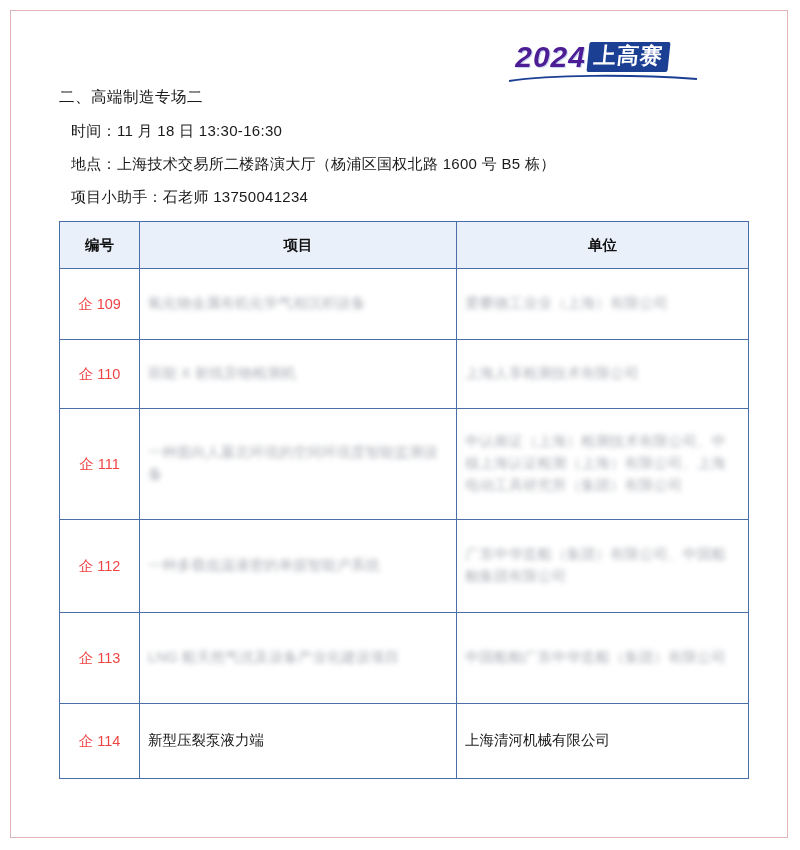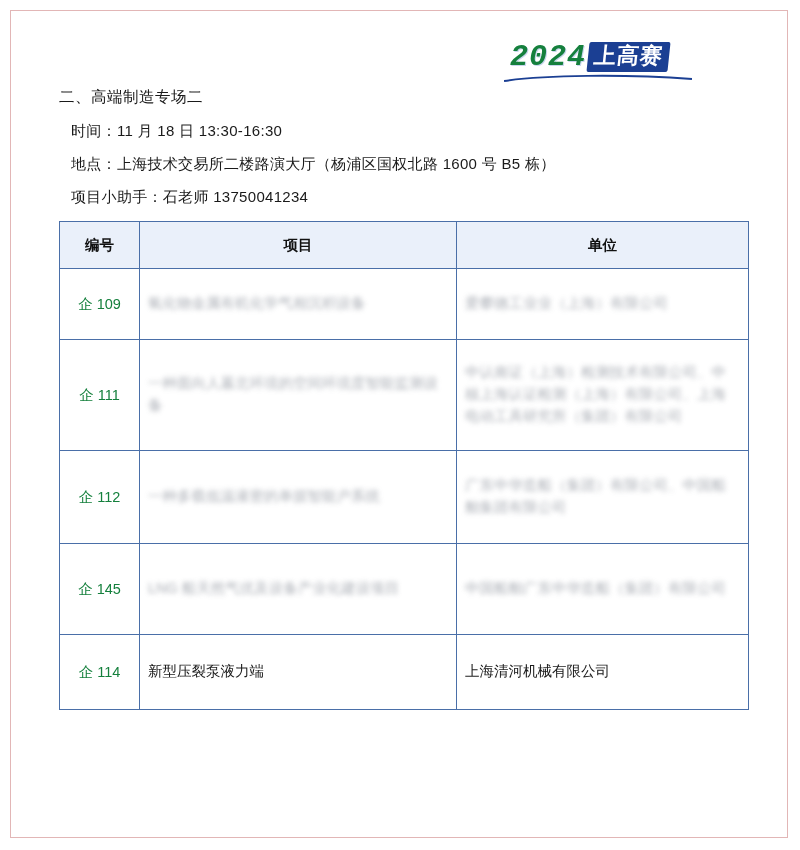--- a/index.html
+++ b/index.html
@@ -38,26 +38,26 @@
   }
   .logo {
     position: absolute;
     right: 80px;
     top: 10px;
     display: flex;
     align-items: center;
     height: 44px;
   }
   .logo-year {
-    font-family: Liberation Mono, monospace;
+    font-family: Liberation Sans, sans-serif;
     font-style: italic;
     font-weight: bold;
     font-size: 30px;
     letter-spacing: 1px;
-    color: #15803d;
+    color: #4c1d95;
     text-shadow: 1px 1px 0 #c9d5ee;
   }
   .logo-mark {
     margin-left: 2px;
     background: #1b3f93;
     color: #ffffff;
     font-weight: bold;
     font-size: 22px;
     padding: 3px 6px 5px 6px;
     line-height: 1;
@@ -103,21 +103,21 @@
     text-align: center;
     font-weight: bold;
     height: 34px;
     color: #111;
   }
   col.c-no { width: 80px; }
   col.c-proj { width: 317px; }
   col.c-org { width: 292px; }
   td.no {
     text-align: center;
-    color: #15803d;
+    color: #ef4444;
     white-space: nowrap;
   }
   td.proj, td.org {
     line-height: 1.5;
   }
   tr.blurred td.proj,
   tr.blurred td.org {
     color: #8a8f99;
     filter: blur(2.6px);
     opacity: 0.72;
@@ -164,32 +164,37 @@
           <th>项目</th>
           <th>单位</th>
         </tr>
       </thead>
       <tbody>
         <tr class="blurred r-h1">
           <td class="no">企 109</td>
           <td class="proj">氧化物金属有机化学气相沉积设备</td>
           <td class="org">爱攀德工业业（上海）有限公司</td>
         </tr>
+        <tr class="blurred r-h2">
+          <td class="no">企 110</td>
+          <td class="proj">双能 X 射线异物检测机</td>
+          <td class="org">上海人享检测技术有限公司</td>
+        </tr>
         <tr class="blurred r-h3">
           <td class="no">企 111</td>
           <td class="proj">一种面向人墓北环境的空间环境度智能监测设备</td>
           <td class="org">中认南证（上海）检测技术有限公司、中核上海认证检测（上海）有限公司、上海电动工具研究所（集团）有限公司</td>
         </tr>
         <tr class="blurred r-h4">
           <td class="no">企 112</td>
           <td class="proj">一种多载低温液密的单据智能户系统</td>
           <td class="org">广东中华造船（集团）有限公司、中国船舶集团有限公司</td>
         </tr>
         <tr class="blurred r-h5">
-          <td class="no">企 145</td>
+          <td class="no">企 113</td>
           <td class="proj">LNG 船天然气优及设备产业化建设项目</td>
           <td class="org">中国船舶广东中华造船（集团）有限公司</td>
         </tr>
         <tr class="r-h6">
           <td class="no">企 114</td>
           <td class="proj">新型压裂泵液力端</td>
           <td class="org">上海清河机械有限公司</td>
         </tr>
       </tbody>
     </table>

